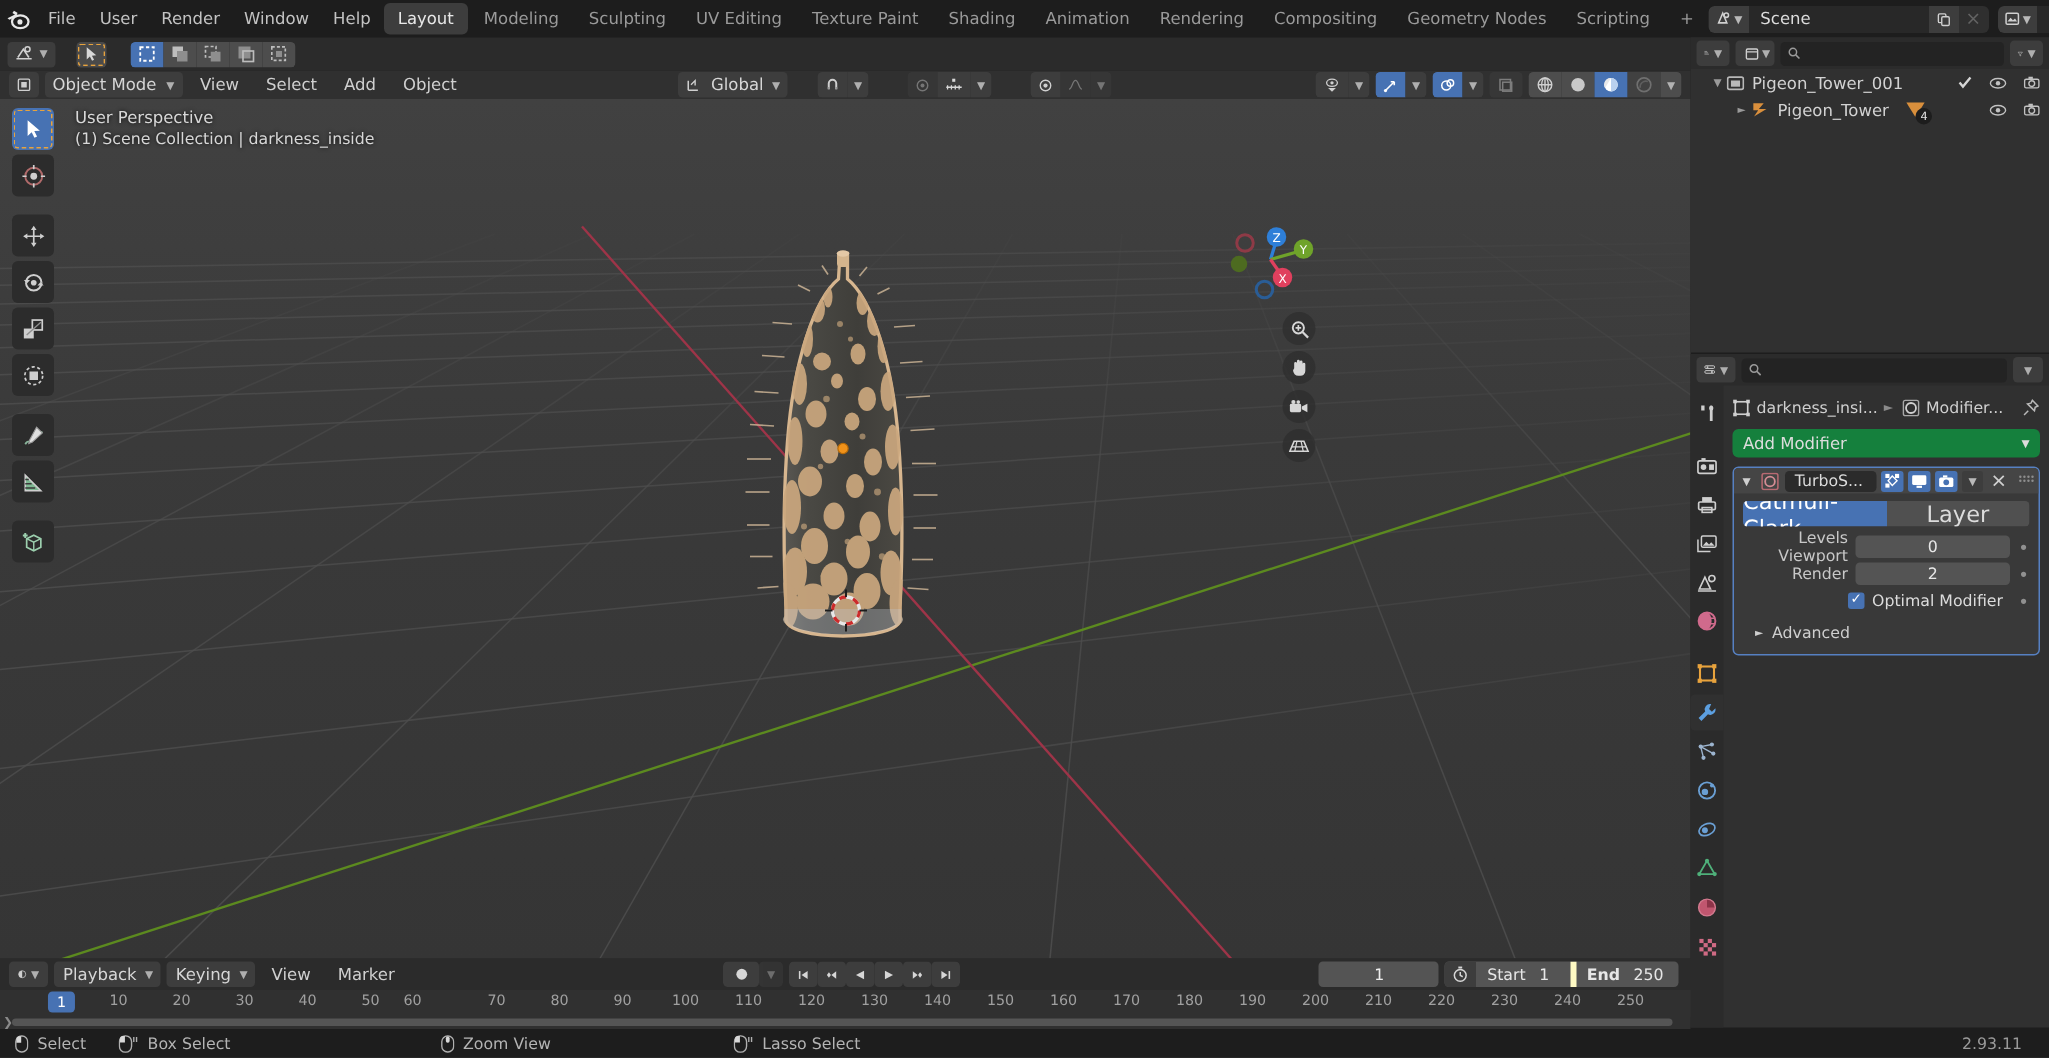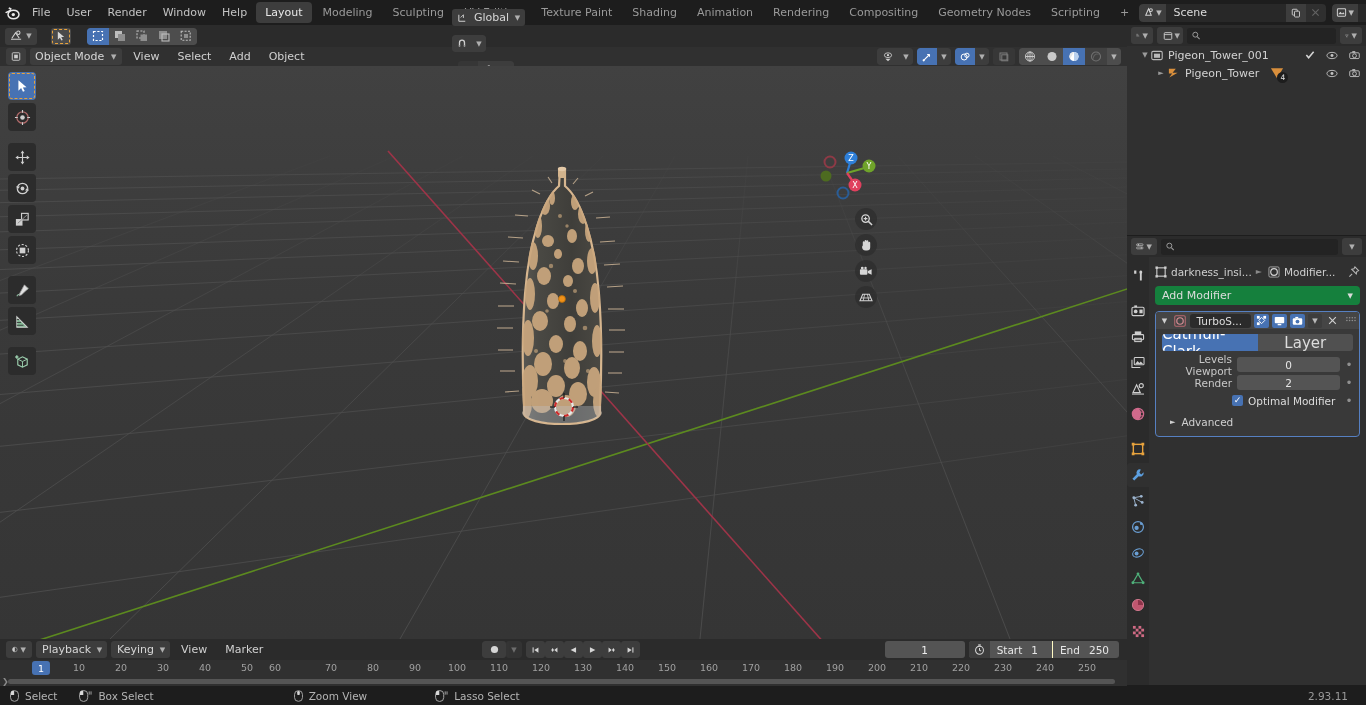--- a/index.html
+++ b/index.html
@@ -310,21 +310,21 @@
   </div>
   <div class="hdr-btn" style="min-width:88px;justify-content:flex-start;position:relative;padding-right:18px;">
     <span>Object Mode</span>
     <span class="chev" style="position:absolute;right:6px;">▼</span>
   </div>
   <div class="menu-txt">View</div>
   <div class="menu-txt">Select</div>
   <div class="menu-txt">Add</div>
   <div class="menu-txt">Object</div>
 
-  <div style="position:absolute;left:452px;display:flex;align-items:flex-start;gap:9px;flex-direction:column;">
+  <div style="position:absolute;left:452px;display:flex;align-items:center;gap:20px;">
     <div class="hdr-btn" style="min-width:72px;justify-content:flex-start;position:relative;padding-right:16px;">
       <svg width="11" height="11" viewBox="0 0 12 12" style="margin-right:3px;">
           <path d="M2 10 L2 3 M2 10 L9 10" stroke="#cfcfcf" stroke-width="1.1" fill="none"></path>
           <path d="M4 6 L7 3 L7 6.5" stroke="#cfcfcf" stroke-width="1" fill="none"></path>
         </svg>
       <span>Global</span>
       <span class="chev" style="position:absolute;right:5px;">▼</span>
     </div>
     <div class="grp">
       <div class="hdr-btn" style="width:20px;">
@@ -613,20 +613,24 @@
     <g transform="translate(564,341)">
       <circle r="9" fill="none" stroke="#e8e8e8" stroke-width="2.2"></circle>
       <circle r="9" fill="none" stroke="#cc2b2b" stroke-width="2.2" stroke-dasharray="4.7 4.7"></circle>
       <line x1="-14" y1="0" x2="-9" y2="0" stroke="#1c1c1c" stroke-width="1.3"></line>
       <line x1="9" y1="0" x2="14" y2="0" stroke="#1c1c1c" stroke-width="1.3"></line>
       <line x1="0" y1="-14" x2="0" y2="-9" stroke="#1c1c1c" stroke-width="1.3"></line>
       <line x1="0" y1="9" x2="0" y2="14" stroke="#1c1c1c" stroke-width="1.3"></line>
     </g>
   </svg>
 
+  <div id="vp-text">
+    <div>User Perspective</div>
+    <div class="l2">(1) Scene Collection | darkness_inside</div>
+  </div>
 
   <div id="vp-toolbar">
     <div class="tool-btn active">
       <svg width="13" height="14" viewBox="0 0 11 12">
           <path d="M2 1 L2 10 L4.3 7.8 L5.9 11 L7.4 10.3 L5.8 7.2 L9 7 Z" fill="#ffffff"></path>
         </svg>
     </div>
     <div class="tool-btn">
       <svg width="17" height="17" viewBox="0 0 18 18">
           <circle cx="9" cy="9" r="6" fill="none" stroke="#b06a6a" stroke-width="1.3"></circle>
@@ -1153,21 +1157,21 @@
       <div class="se-grp">
         <span style="background:#3d3d3d;padding:0 5px;display:flex;align-items:center;">
           <svg width="11" height="11" viewBox="0 0 12 12">
               <circle cx="6" cy="6.8" r="4.3" fill="none" stroke="#d6d6d6" stroke-width="1.1"></circle>
               <path d="M6 4.3 L6 6.8 L7.8 7.8" stroke="#d6d6d6" stroke-width="1.1" fill="none"></path>
               <rect x="4.6" y="0.4" width="2.8" height="1.4" fill="#d6d6d6"></rect>
             </svg>
         </span>
         <span>Start</span>
         <span style="padding-left:2px;padding-right:14px;">1</span>
-        <span style="border-left:1px solid #fef9c3;">End</span>
+        <span style="border-left:4px solid #fef9c3;font-weight:bold;">End</span>
         <span style="padding-left:2px;padding-right:10px;">250</span>
       </div>
     </div>
   </div>
 
   <div id="tl-ruler">
     <div class="tick" style="left:79px">10</div>
     <div class="tick" style="left:121px">20</div>
     <div class="tick" style="left:163px">30</div>
     <div class="tick" style="left:205px">40</div>
@@ -1220,21 +1224,21 @@
   </div>
   <div class="status-item" style="margin-left:118px;">
     <span style="display:flex;">
       <svg width="9" height="12" viewBox="0 0 10 13">
           <rect x="0.6" y="0.6" width="8.8" height="11.8" rx="4.2" fill="none" stroke="#b0b0b0" stroke-width="1"></rect>
           <rect x="3.6" y="1" width="2.8" height="4.5" rx="1.3" fill="#d8d8d8"></rect>
         </svg>
     </span>
     <span>Zoom View</span>
   </div>
-  <div class="status-item" style="margin-left:46px;">
+  <div class="status-item" style="margin-left:100px;">
     <span style="display:flex;">
       <svg width="13" height="12" viewBox="0 0 14 13">
           <rect x="0.6" y="0.6" width="8.8" height="11.8" rx="4.2" fill="none" stroke="#b0b0b0" stroke-width="1"></rect>
           <path d="M1 5.5 L4.6 5.5 L4.6 0.8 L2.5 0.8 A2 2 0 0 0 1 2.8 Z" fill="#d8d8d8"></path>
           <path d="M11 1.5 L11 5 M13 1.5 L13 5" stroke="#b0b0b0" stroke-width="1"></path>
         </svg>
     </span>
     <span>Lasso Select</span>
   </div>
   <div id="version">2.93.11</div>

